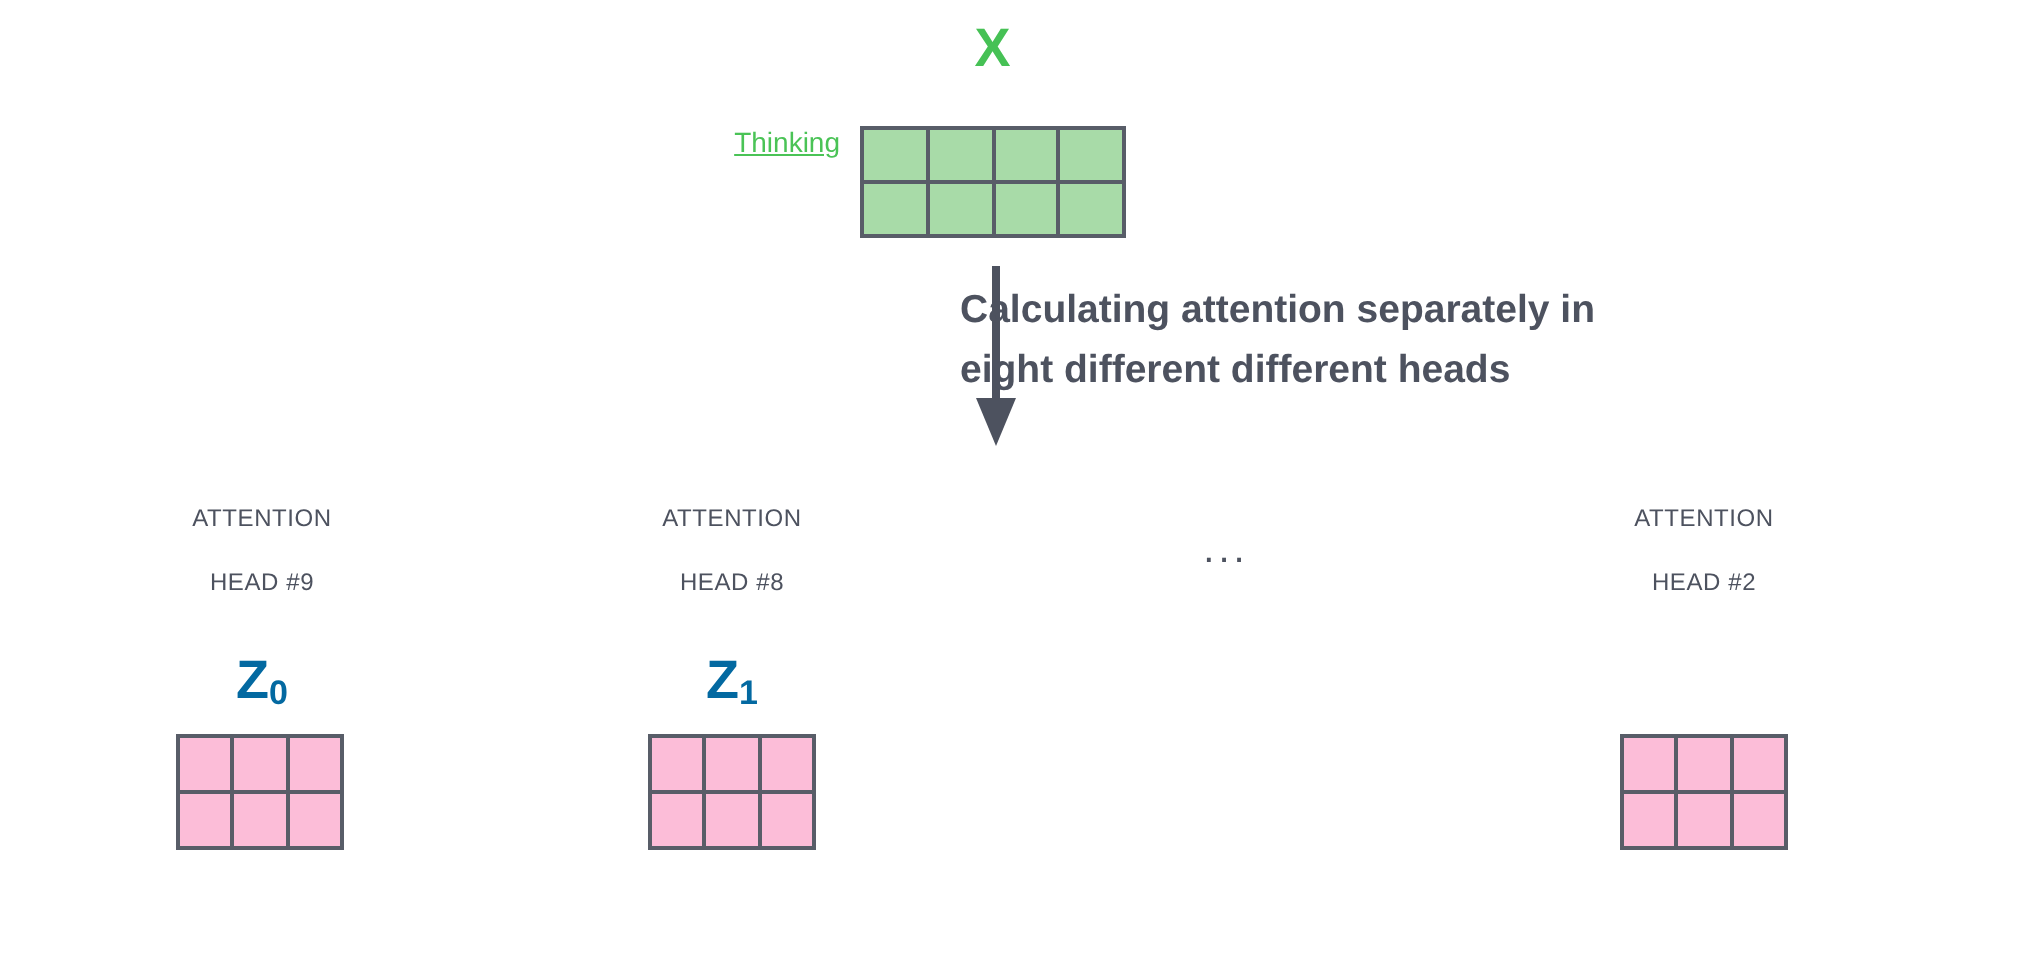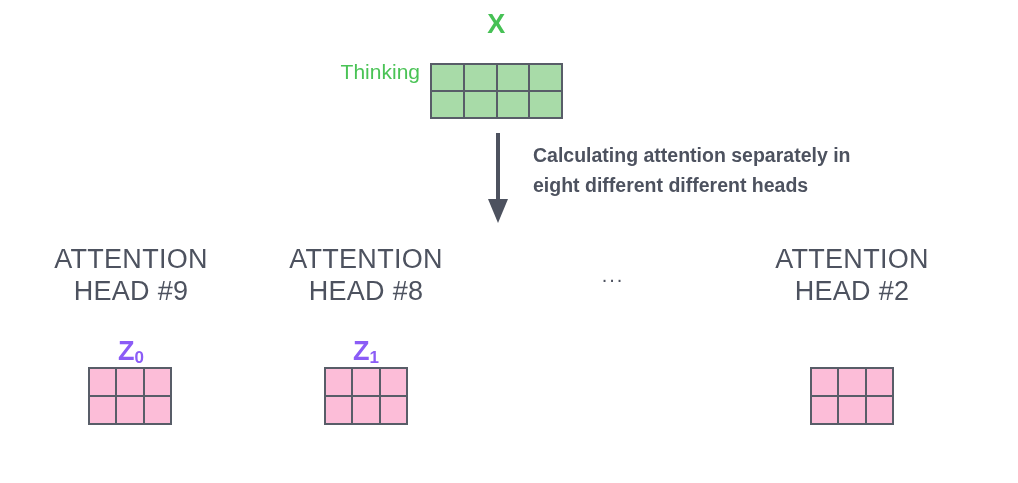--- a/index.html
+++ b/index.html
@@ -33,23 +33,24 @@
     font-weight: bold;
     color: #46c155;
     letter-spacing: 0.5px;
   }
   .x-words {
     position: absolute;
     left: 180px;
     top: 58px;
     width: 240px;
     text-align: right;
-    font-size: 21px;
+    font-size: 14px;
     line-height: 27px;
     color: #4ac356;
+    text-decoration: underline;
   }
   .x-words div { white-space: nowrap; }
 
   .matrix {
     position: absolute;
     display: grid;
     border: 2px solid #585d68;
     box-sizing: border-box;
     background: #585d68;
     gap: 2px;
@@ -68,50 +69,50 @@
   
   .arrow {
     position: absolute;
     left: 485px;
     top: 133px;
     width: 26px;
     height: 92px;
   }
   .caption {
     position: absolute;
-    left: 533px;
+    left: 480px;
     top: 140px;
     width: 400px;
     font-size: 19.5px;
     line-height: 30px;
     font-weight: bold;
     color: #4d525f;
   }
   .caption div { white-space: nowrap; }
 
   
   .head {
     position: absolute;
     top: 243px;
     width: 220px;
     text-align: center;
   }
   .head-title {
-    font-size: 27px;
+    font-size: 12px;
     line-height: 32px;
     color: #4d525f;
     letter-spacing: 0.3px;
   }
   .head-title div { white-space: nowrap; }
 
   .z-label {
-    margin-top: 31px;
+    margin-top: 20px;
     font-size: 27px;
     font-weight: bold;
-    color: #8b5cf6;
+    color: #0369a1;
     line-height: 1;
   }
   .z-label sub {
     font-size: 17px;
     font-weight: bold;
     vertical-align: baseline;
     position: relative;
     top: 3px;
   }
 

